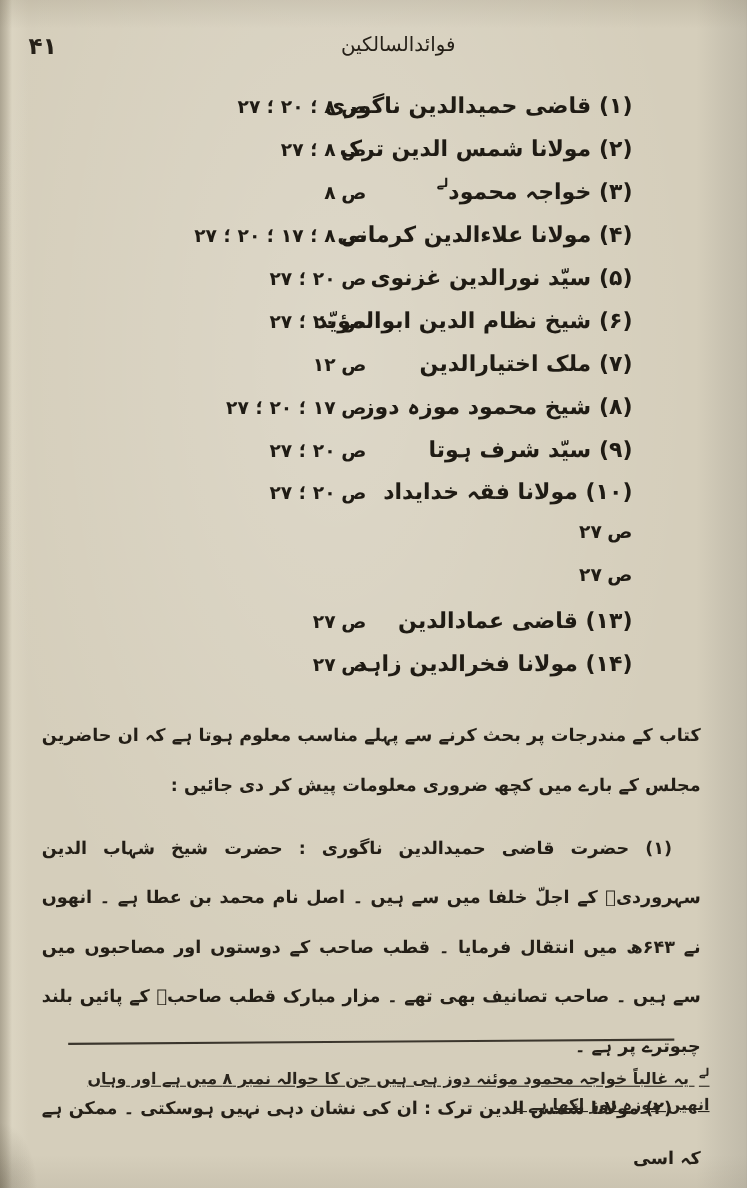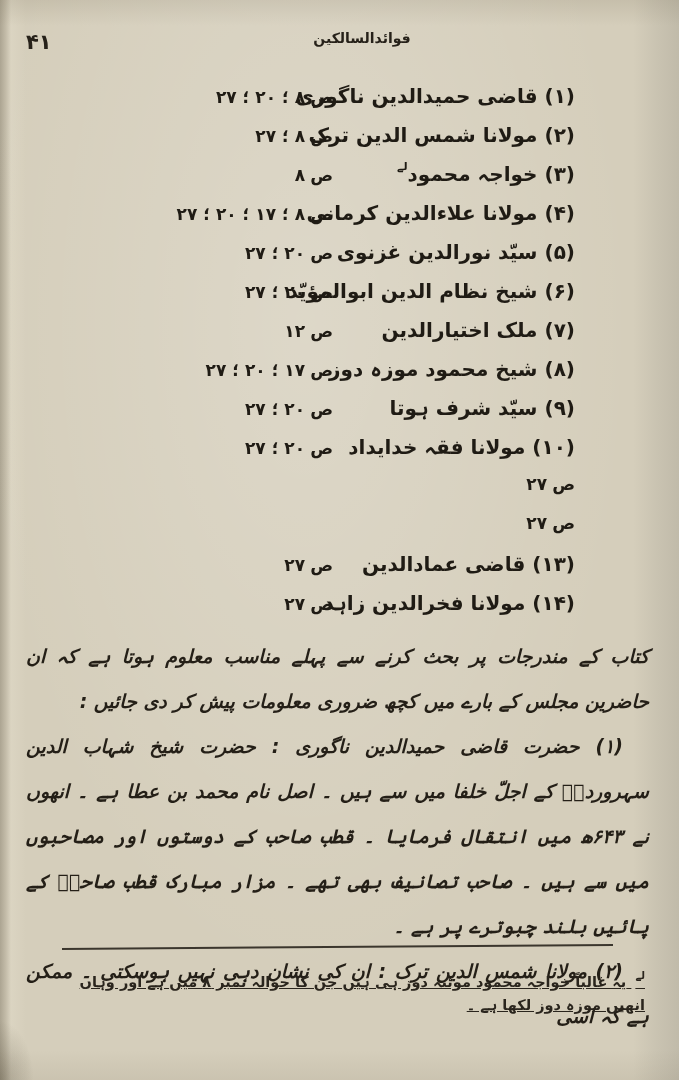--- a/index.html
+++ b/index.html
@@ -22,21 +22,21 @@
   .corner-shadow{
     position:absolute;left:0;bottom:0;width:34px;height:60px;
     background:radial-gradient(ellipse at 0% 100%, rgba(80,72,55,0.35), rgba(0,0,0,0) 70%);
   }
   .page-number{
     position:absolute;top:30px;left:26px;
     font-size:21px;font-weight:bold;direction:rtl;
   }
   .book-title{
     position:absolute;top:30px;left:282px;width:160px;
-    text-align:center;font-size:14px;font-weight:bold;direction:rtl;
+    text-align:center;font-size:18px;font-weight:normal;direction:rtl;
   }
   .roster{
     position:absolute;top:84px;right:104px;width:410px;
     direction:rtl;
   }
   .roster-row{
     display:flex;flex-direction:row;align-items:baseline;
     height:39px;direction:rtl;
   }
   .cell-name{
@@ -52,23 +52,23 @@
     white-space:nowrap;overflow:visible;
     font-size:17px;font-weight:bold;color:#1f1b14;
     text-align:right;
   }
   .cell-pages [data-name="page-marker"]{margin-left:5px;}
   .body-text{
     position:absolute;top:634px;right:30px;left:26px;
     direction:rtl;
   }
   .para{
-    margin:0;padding:0;
-    font-size:19px;font-weight:bold;line-height:45px;
-    text-align:justify;color:#241f17;font-style:italic;
+    margin:12px;padding:0;
+    font-size:16px;font-weight:bold;line-height:45px;
+    text-align:justify;color:#241f17;
   }
   .para.indent{text-indent:26px;}
   .footnote-rule{
     position:absolute;top:946px;left:62px;width:551px;height:2px;
     background:#3b362d;transform:rotate(-0.4deg);
   }
   .footnote{
     position:absolute;top:966px;right:34px;left:66px;
     direction:rtl;text-align:right;
     font-size:14.5px;font-weight:bold;line-height:23px;color:#2a251d;text-decoration:underline;

